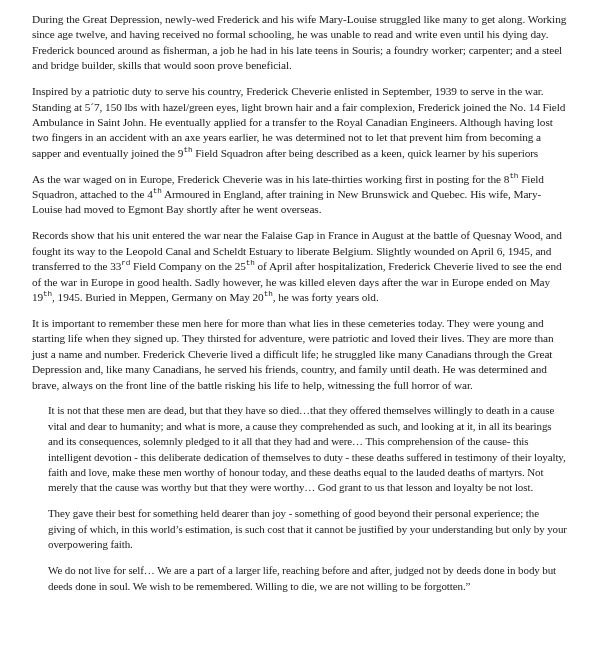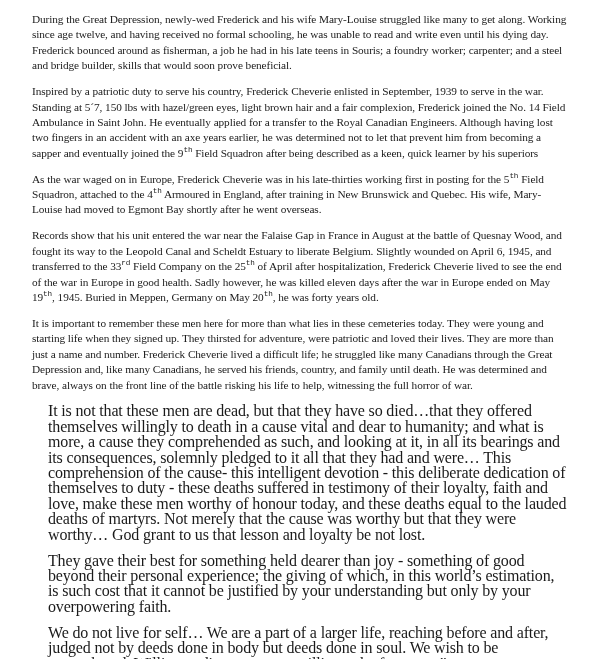--- a/index.html
+++ b/index.html
@@ -30,21 +30,21 @@
     font-size: 11.3px;
     line-height: 15.4px;
     text-align: left;
     letter-spacing: -0.01em;
     word-spacing: 0.01em;
   }
   p.quote {
     margin: 0 0 10.5px 0;
     margin-left: 16px;
     width: 520px;
-    font-size: 16px;
+    font-size: 11px;
     line-height: 15.4px;
     text-align: left;
     letter-spacing: -0.01em;
   }
   p.last-quote {
     margin-bottom: 11px;
   }
   sup {
     font-size: 0.68em;
     vertical-align: super;
@@ -58,21 +58,21 @@
 <div class="page">
   <div class="doc-body">
 
     <p class="para">During the Great Depression, newly-wed Frederick and his wife Mary-Louise struggled like many to get along. Working since age twelve, and having received no formal schooling, he was unable to read and write even until his dying day. Frederick bounced around as fisherman, a job he had in his late teens in Souris; a foundry worker; carpenter; and a steel and bridge builder, skills that would soon prove beneficial.</p>
 
     <p class="para">
       <span>Inspired by a patriotic duty to serve his country, Frederick Cheverie enlisted in September, 1939 to serve in the war. Standing at 5´7, 150 lbs with hazel/green eyes, light brown hair and a fair complexion, Frederick joined the No. 14 Field Ambulance in Saint John. He eventually applied for a transfer to the Royal Canadian Engineers. Although having lost two fingers in an accident with an axe years earlier, he was determined not to let that prevent him from becoming a sapper and eventually joined the 9</span><sup>th</sup><span> Field Squadron after being described as a keen, quick learner by his superiors</span>
     </p>
 
     <p class="para">
-      <span>As the war waged on in Europe, Frederick Cheverie was in his late-thirties working first in posting for the 5</span><sup>th</sup><span> Field Squadron, attached to the 4</span><sup>th</sup><span> Armoured in England, after training in New Brunswick and Quebec. His wife, Mary-Louise had moved to Egmont Bay shortly after he went overseas.</span>
+      <span>As the war waged on in Europe, Frederick Cheverie was in his late-thirties working first in posting for the 8</span><sup>th</sup><span> Field Squadron, attached to the 4</span><sup>th</sup><span> Armoured in England, after training in New Brunswick and Quebec. His wife, Mary-Louise had moved to Egmont Bay shortly after he went overseas.</span>
     </p>
 
     <p class="para">
       <span>Records show that his unit entered the war near the Falaise Gap in France in August at the battle of Quesnay Wood, and fought its way to the Leopold Canal and Scheldt Estuary to liberate Belgium. Slightly wounded on April 6, 1945, and transferred to the 33</span><sup>rd</sup><span> Field Company on the 25</span><sup>th</sup><span> of April after hospitalization, Frederick Cheverie lived to see the end of the war in Europe in good health. Sadly however, he was killed eleven days after the war in Europe ended on May 19</span><sup>th</sup><span>, 1945. Buried in Meppen, Germany on May 20</span><sup>th</sup><span>, he was forty years old.</span>
     </p>
 
     <p class="para">It is important to remember these men here for more than what lies in these cemeteries today. They were young and starting life when they signed up. They thirsted for adventure, were patriotic and loved their lives. They are more than just a name and number. Frederick Cheverie lived a difficult life; he struggled like many Canadians through the Great Depression and, like many Canadians, he served his friends, country, and family until death. He was determined and brave, always on the front line of the battle risking his life to help, witnessing the full horror of war.</p>
 
 
     <p class="quote">It is not that these men are dead, but that they have so died…that they offered themselves willingly to death in a cause vital and dear to humanity; and what is more, a cause they comprehended as such, and looking at it, in all its bearings and its consequences, solemnly pledged to it all that they had and were… This comprehension of the cause- this intelligent devotion - this deliberate dedication of themselves to duty - these deaths suffered in testimony of their loyalty, faith and love, make these men worthy of honour today, and these deaths equal to the lauded deaths of martyrs. Not merely that the cause was worthy but that they were worthy… God grant to us that lesson and loyalty be not lost.</p>

